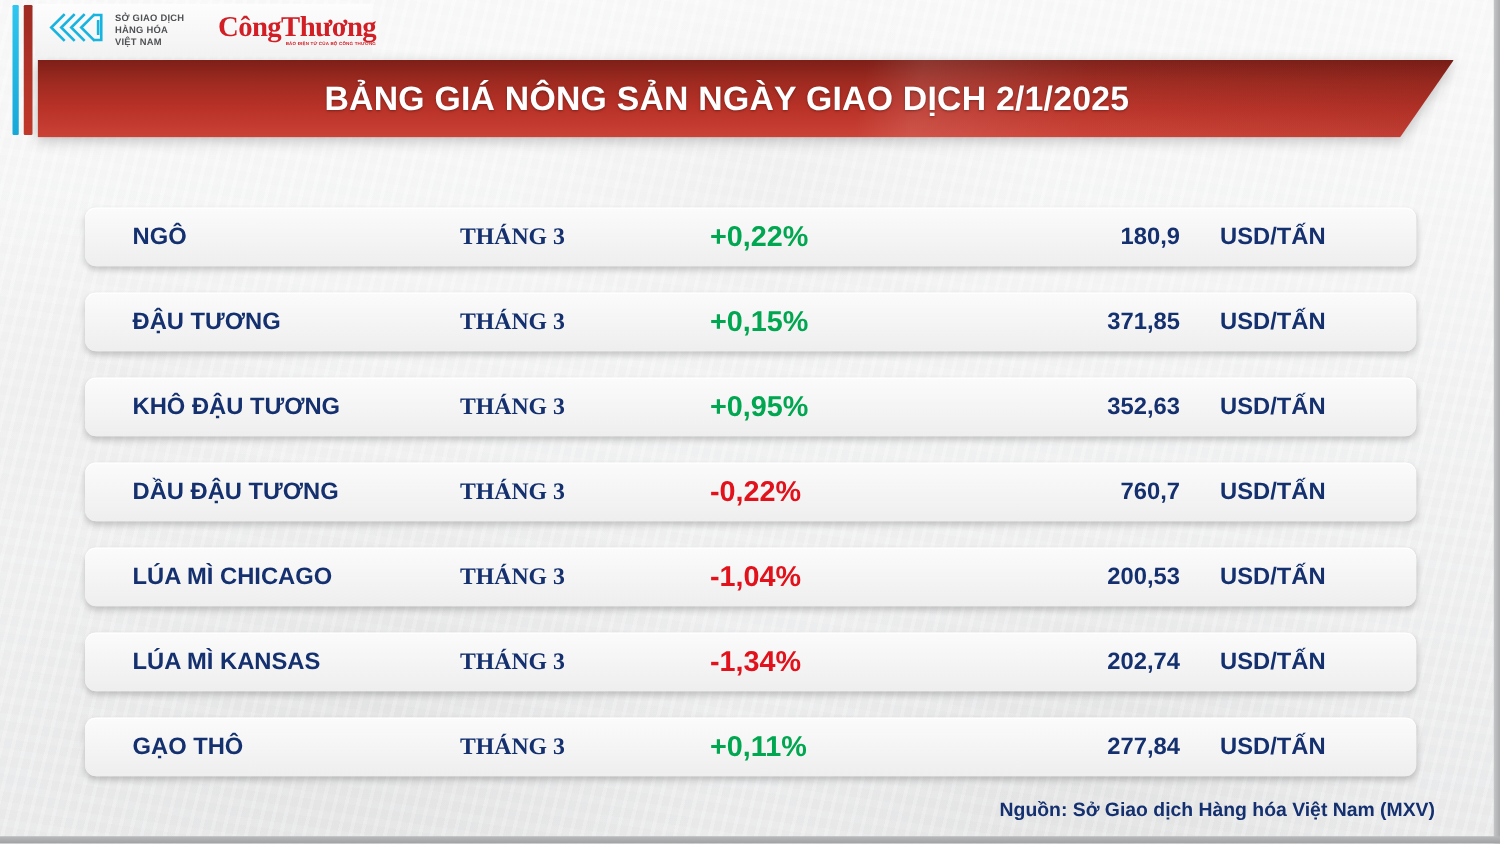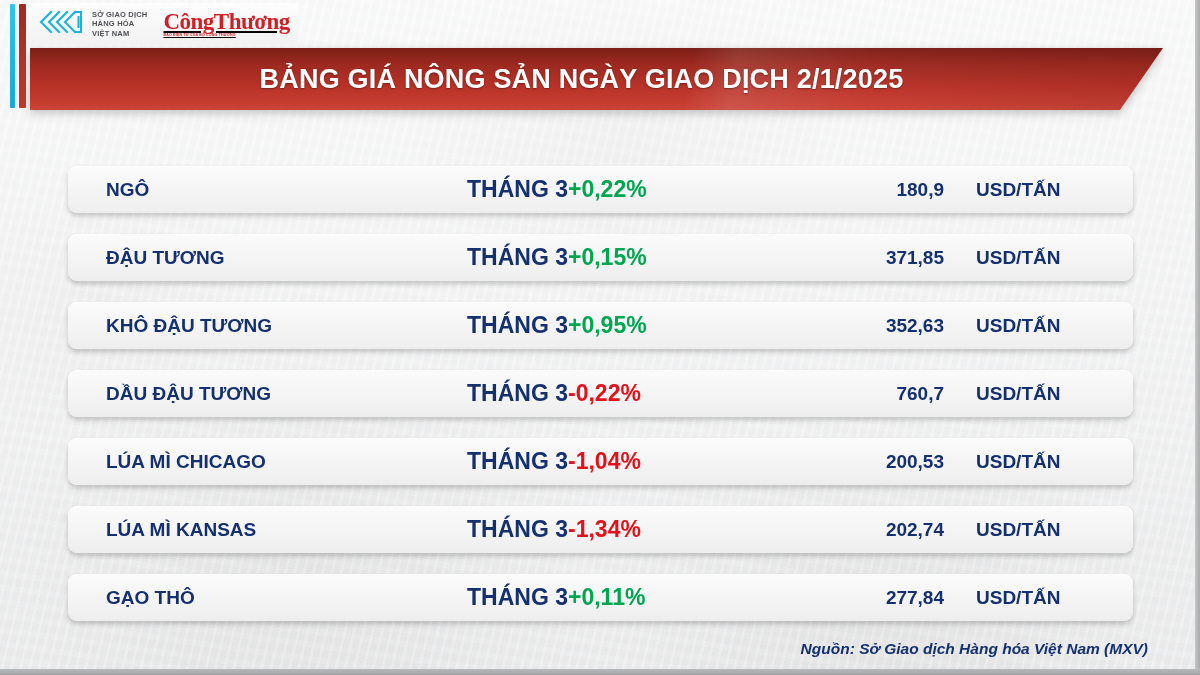--- a/index.html
+++ b/index.html
@@ -94,26 +94,25 @@
   .mxv-mark { flex: 0 0 auto; }
   .mxv-words {
     font-size: 7.5px;
     line-height: 9.5px;
     color: #4f5155;
     letter-spacing: 0.2px;
     font-weight: 700;
     white-space: nowrap;
   }
   .ct-logo {
-    margin-left: 8px;
+    margin-left: 19px;
     display: flex;
     flex-direction: column;
-    align-items: flex-start;
+    align-items: flex-end;
     line-height: 1;
-    text-decoration: underline;
   }
   .ct-logo .ct-main {
     font-family: "Liberation Serif", serif;
     font-weight: 700;
     font-size: 23px;
     color: #d21f26;
     letter-spacing: -0.5px;
     line-height: 23px;
   }
   .ct-logo .ct-sub {
@@ -182,35 +181,34 @@
     border-radius: 9px;
     box-shadow: 0 3px 5px rgba(0,0,0,0.20), 0 1px 0 rgba(255,255,255,0.9) inset;
     display: flex;
     align-items: center;
     box-sizing: border-box;
   }
   .price-row:last-child { margin-bottom: 0; }
 
   .cell { font-weight: 700; color: #14306e; white-space: nowrap; }
   .c-name  { width: 300px; padding-left: 38px; box-sizing: border-box; font-size: 19px; }
-  .c-month { width: 200px; text-align: right; font-size: 23px; }
+  .c-month { width: 200px; text-align: left; font-size: 19px; font-family: Liberation Serif, serif; }
   .c-pct   { width: 190px; text-align: left; font-size: 23px; }
   .c-price { width: 190px; text-align: right; font-size: 19px; padding-right: 4px; box-sizing: border-box; }
   .c-unit  { width: 160px; padding-left: 28px; box-sizing: border-box; font-size: 19px; }
   .up   { color: #00a650; }
   .down { color: #e1121b; }
 
   
   .source-note {
     position: absolute;
     right: 52px;
     bottom: 17px;
     font-size: 15.5px;
     font-weight: 700;
-    font-style: italic;
     color: #14306e;
     white-space: nowrap;
     z-index: 4;
   }
 </style>
 </head>
 <body>
 
 <div id="screen">
 

